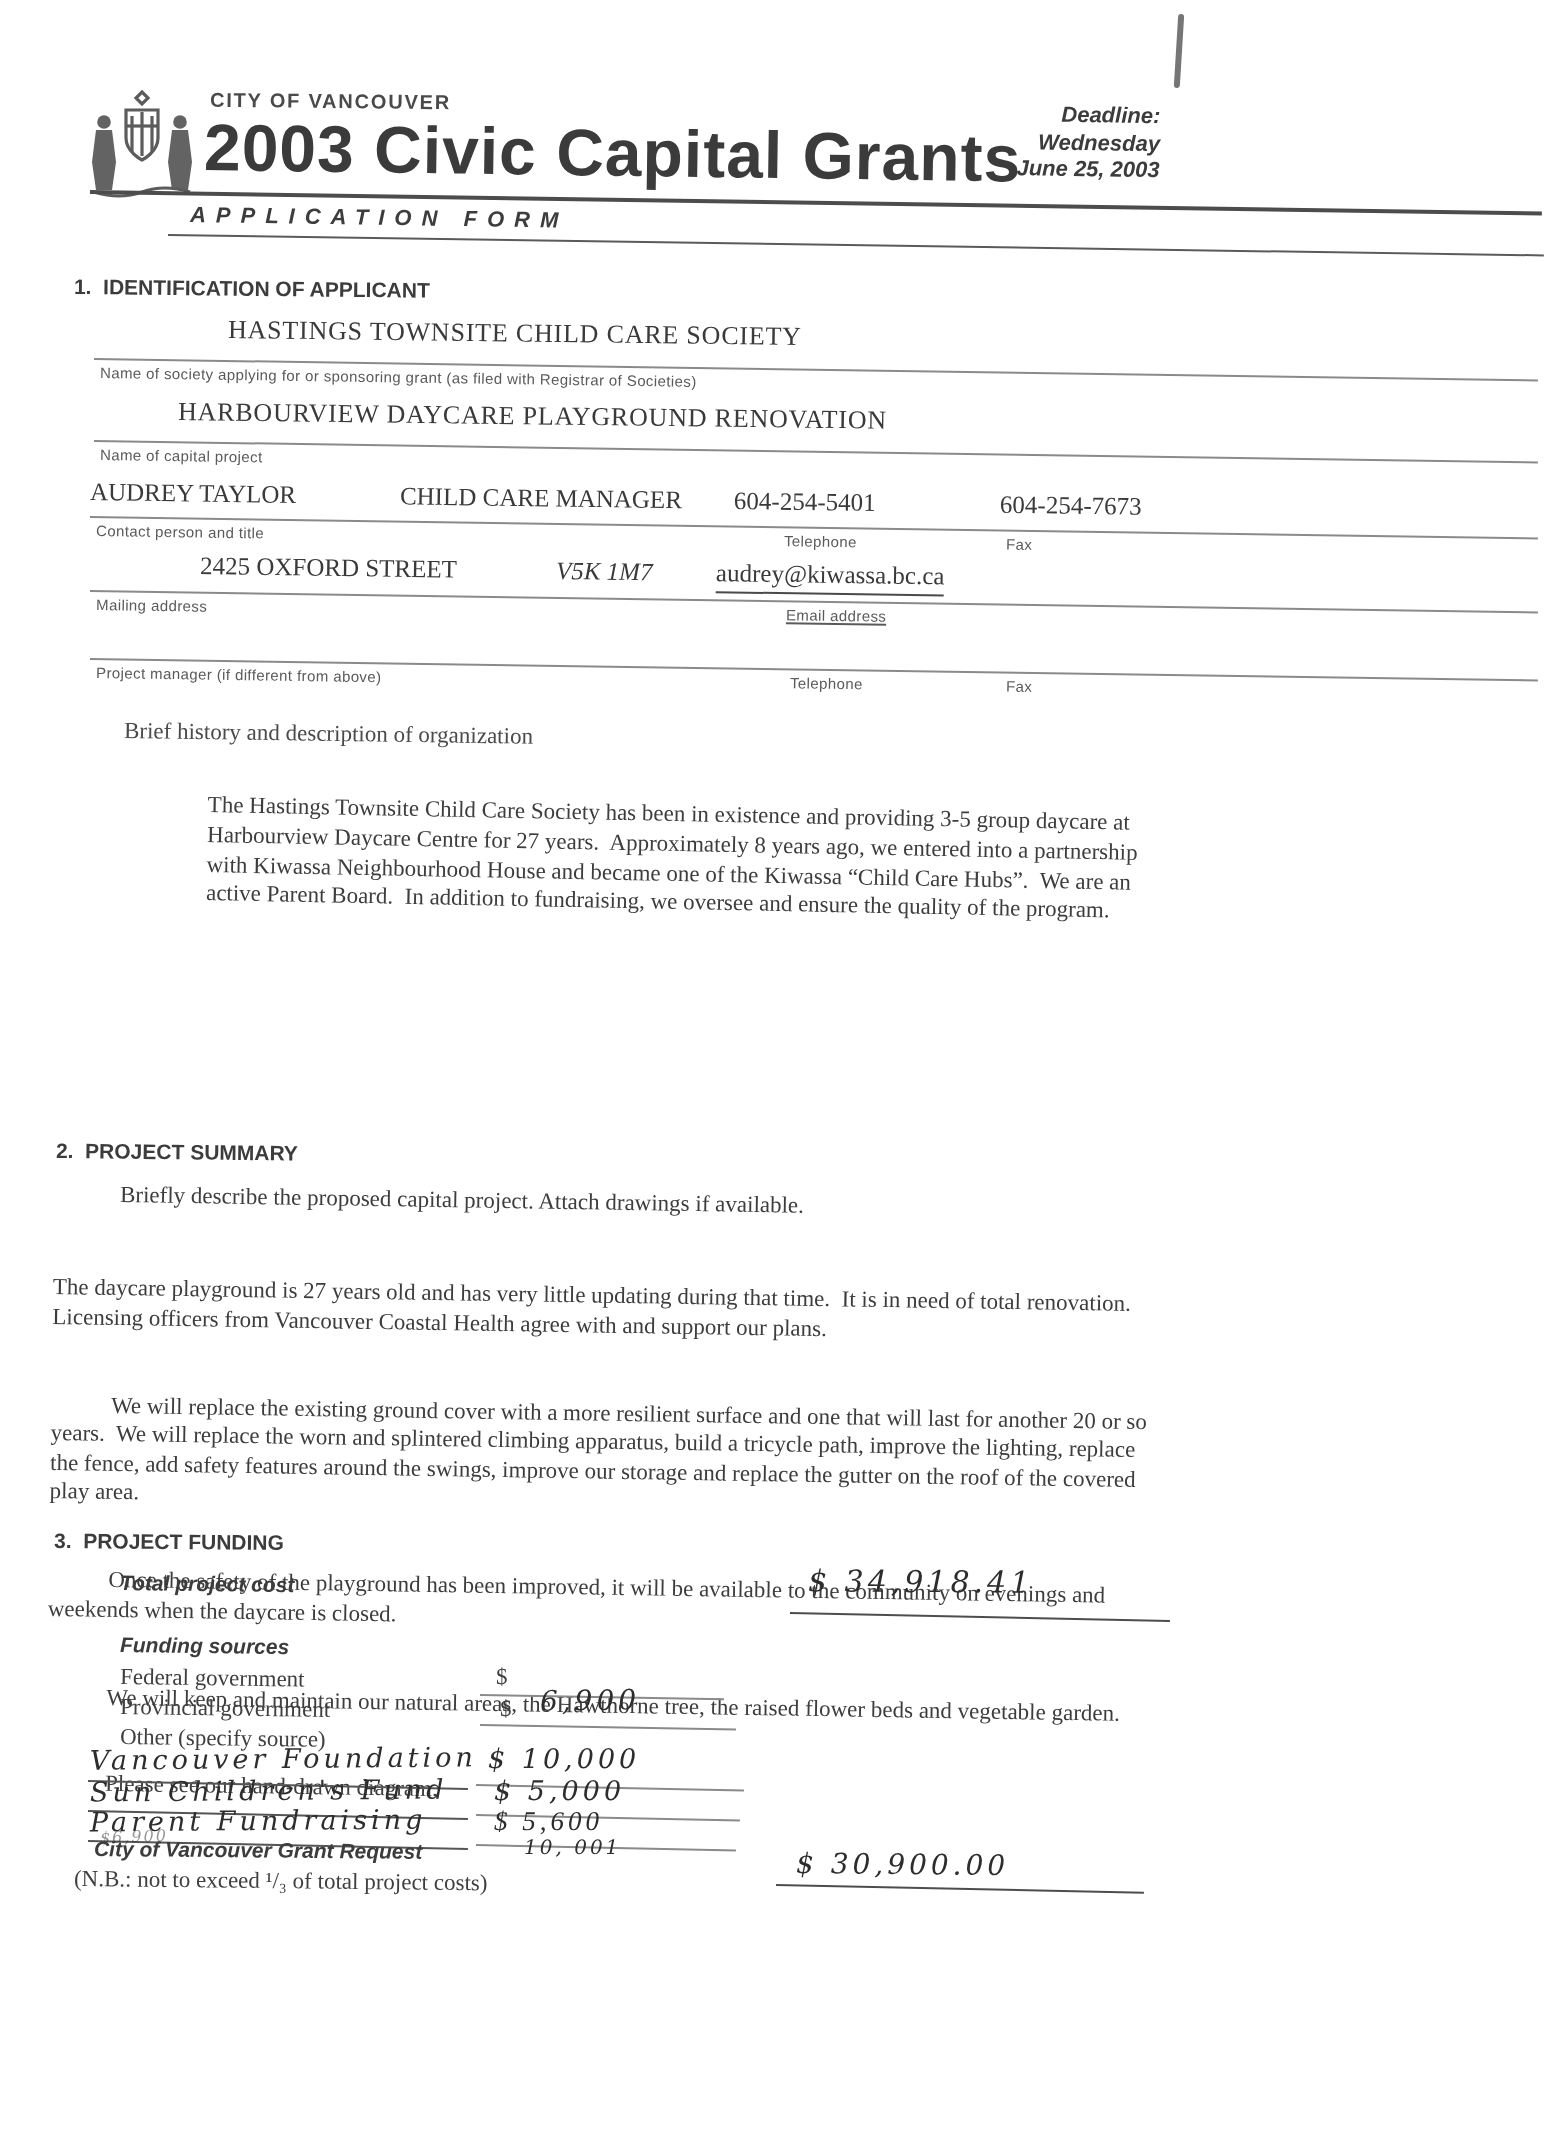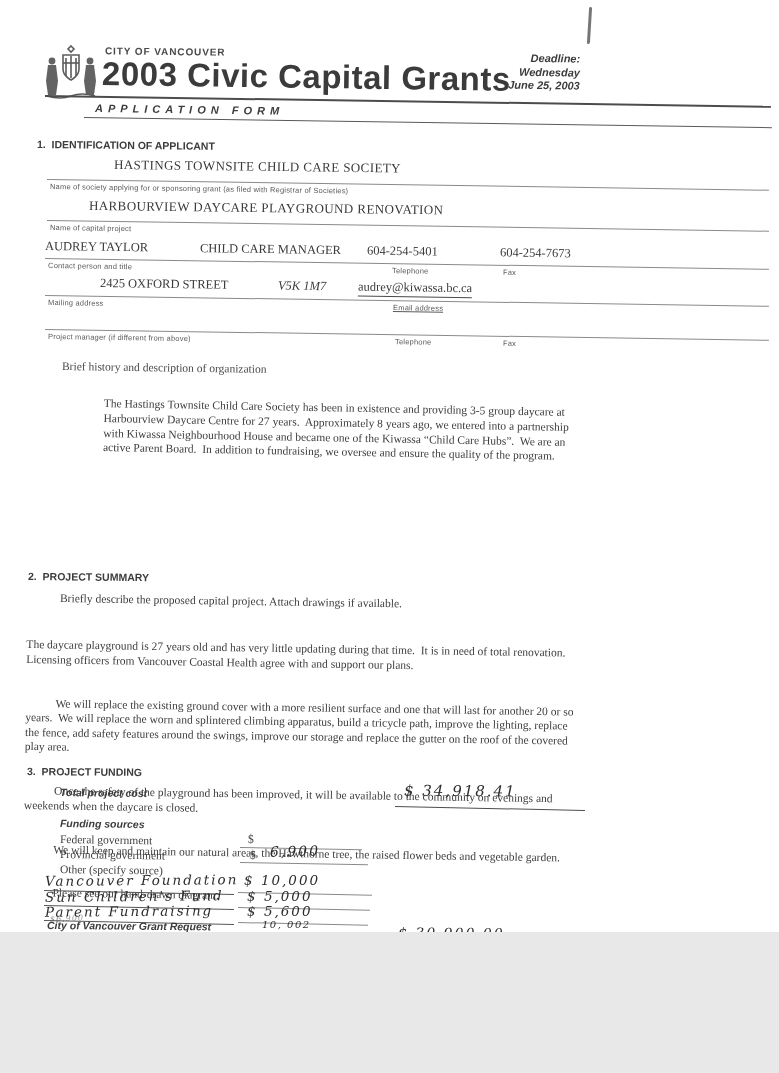--- a/index.html
+++ b/index.html
@@ -1,17 +1,17 @@
 <!DOCTYPE html>
 <html><head>
 <meta charset="utf-8">
 <style>
   html,body{margin:0;padding:0;background:#e8e8e8;}
   .page{
-    position:relative;width:779px;height:932px;background:#ffffff;
+    position:relative;width:779px;height:1073px;background:#ffffff;
     font-family:"Liberation Sans",sans-serif;color:#3f3f3f;overflow:hidden;
     margin:0 auto;
   }
   .abs{position:absolute;}
   .sans{font-family:"Liberation Sans",sans-serif;}
   .serif{font-family:"Liberation Serif",serif;}
   .hw{
     font-family:"DejaVu Serif",serif;font-style:italic;color:#2d2d2d;
     letter-spacing:2px;white-space:nowrap;
   }
@@ -157,23 +157,23 @@
   <div class="abs hw" style="left:244px;top:872px;font-size:13.5px;">$ 10,000</div>
   <div class="abs line tilt12" style="left:238px;top:892px;width:134px;"></div>
 
   <div class="abs hw" style="left:45px;top:888px;font-size:13.5px;transform:rotate(-0.5deg);">Sun Children's Fund</div>
   <div class="abs line tilt12" style="left:44px;top:905px;width:190px;border-top-color:#555;"></div>
   <div class="abs hw" style="left:247px;top:888px;font-size:13.5px;">$ 5,000</div>
   <div class="abs line tilt12" style="left:238px;top:907px;width:132px;"></div>
 
   <div class="abs hw" style="left:45px;top:903px;font-size:13.5px;transform:rotate(-0.5deg);">Parent Fundraising</div>
   <div class="abs line tilt12" style="left:44px;top:920px;width:190px;border-top-color:#555;"></div>
-  <div class="abs hw" style="left:247px;top:903px;font-size:13.5px;">$ 5,600</div>
+  <div class="abs hw" style="left:247px;top:903px;font-size:13.5px;font-family:Liberation Serif, serif;">$ 5,600</div>
   <div class="abs line tilt12" style="left:238px;top:922px;width:130px;"></div>
-  <div class="abs hw" style="left:262px;top:919px;font-size:10px;letter-spacing:1.5px;">10, 002</div>
+  <div class="abs hw" style="left:262px;top:919px;font-size:10px;letter-spacing:1.5px;">10, 001</div>
 
   <div class="abs hw" style="left:50px;top:914px;font-size:8px;opacity:0.5;transform:rotate(-2deg);letter-spacing:1px;">$6,900</div>
 
   <div class="abs sans bolditalic tilt05" style="left:47px;top:919px;font-size:10.5px;transform-origin:left center;">City of Vancouver Grant Request</div>
   <div class="abs serif tilt06" style="left:37px;top:934px;font-size:11.5px;transform-origin:left center;">(N.B.: not to exceed ¹/₃ of total project costs)</div>
   <div class="abs hw" style="left:398px;top:925px;font-size:14px;transform:rotate(0.5deg);">$ 30,900.00</div>
   <div class="abs tilt12" style="left:388px;top:942px;width:184px;border-top:1.5px solid #4d4d4d;transform-origin:left center;height:0;"></div>
 
 </div>
 

